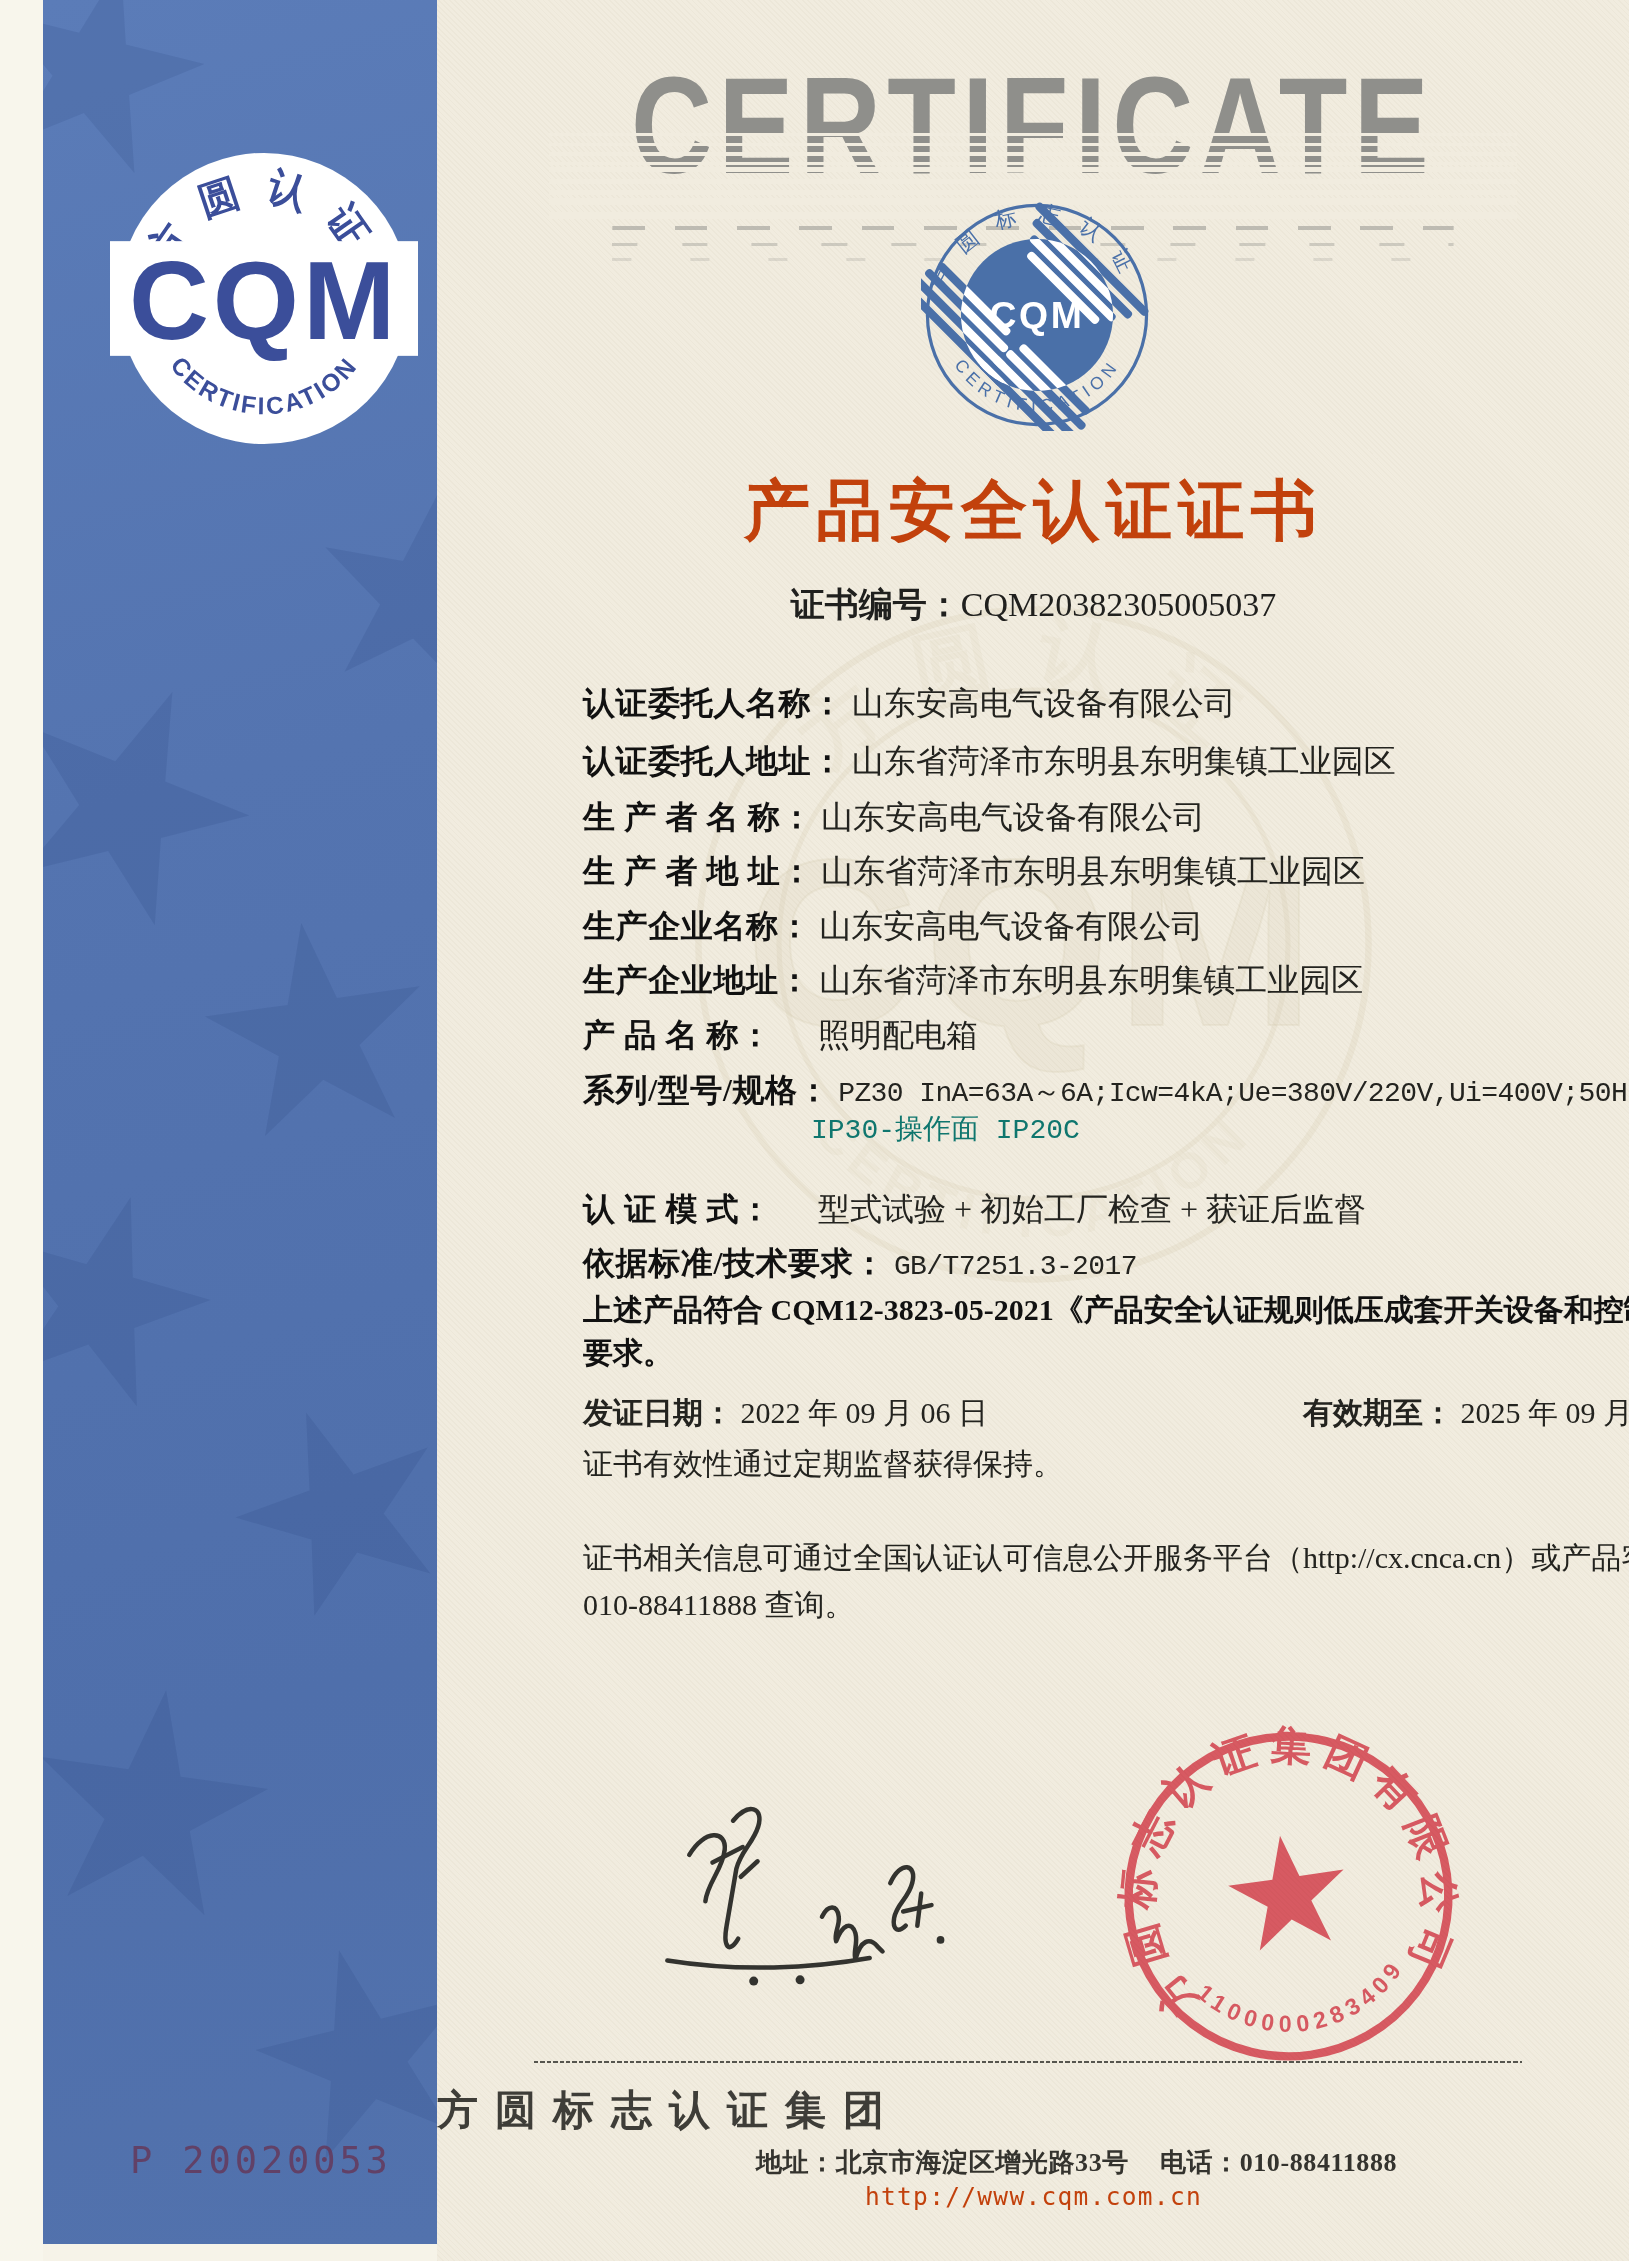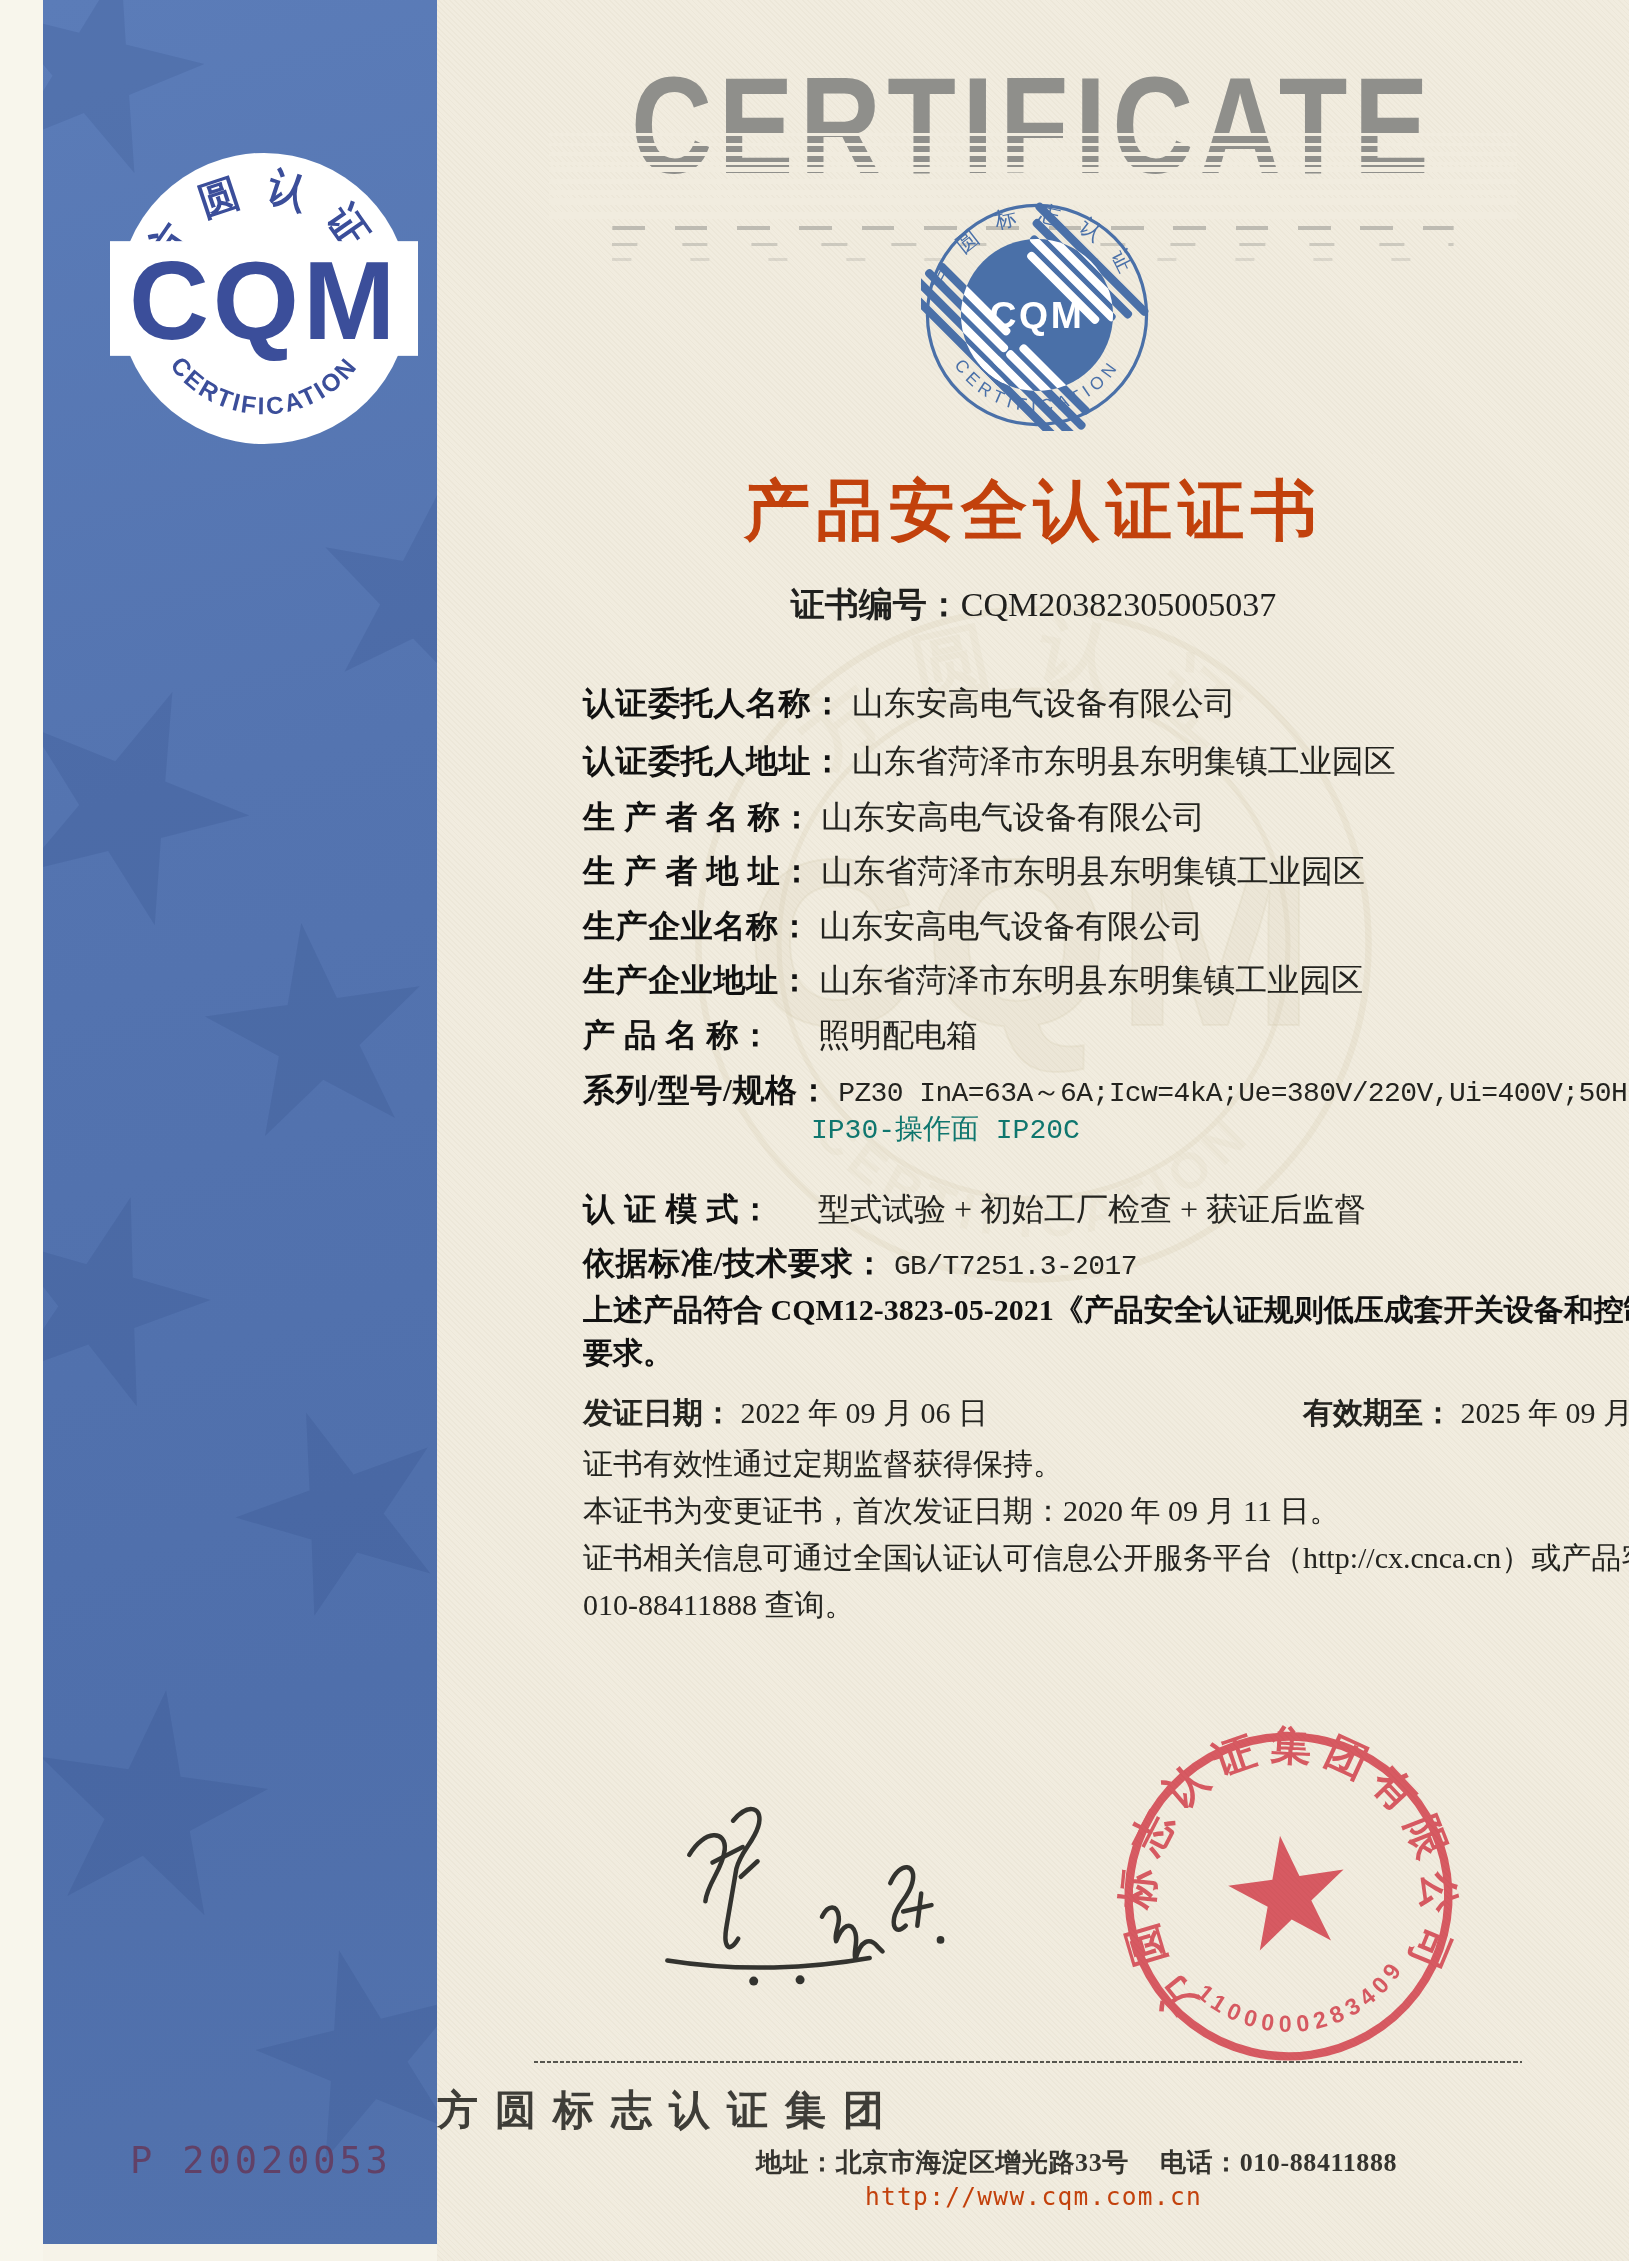--- a/index.html
+++ b/index.html
@@ -230,21 +230,20 @@
     <div class="para dates" style="top:1393px;width:1032px;">
       <span class="dlabel">发证日期：</span>
       <span>2022 年 09 月 06 日</span>
       <span class="expiry">
         <span class="dlabel">有效期至：</span>
         <span>2025 年 09 月 10 日</span>
       </span>
     </div>
 
     <div class="para" style="top:1444px;">证书有效性通过定期监督获得保持。</div>
-    <div class="para" style="top:1491px;">本证书为变更证书，首次发证日期：2020 年 09 月 11 日。</div>
     <div class="para" style="top:1538px;">证书相关信息可通过全国认证认可信息公开服务平台（http://cx.cnca.cn）或产品客服电话</div>
     <div class="para" style="top:1585px;">010-88411888 查询。</div>
 
     <svg class="signature" width="335" height="226" viewBox="0 0 520 350">
       <g fill="none" stroke="#33332f" stroke-width="7" stroke-linecap="round" stroke-linejoin="round">
         <path d="M 92 108 C 116 68 150 70 147 100 C 144 130 120 152 117 180"></path>
         <path d="M 160 55 C 184 26 208 34 199 64 C 191 90 172 102 165 130 L 150 218 C 144 252 154 262 168 238"></path>
         <path d="M 172 142 L 198 118"></path>
         <path d="M 128 120 L 175 96"></path>
         <path d="M 298 204 C 308 184 322 186 324 204 C 326 218 316 230 320 242 C 330 216 344 210 350 230 C 354 246 346 258 350 270 C 358 240 372 236 384 250 L 392 258"></path>

